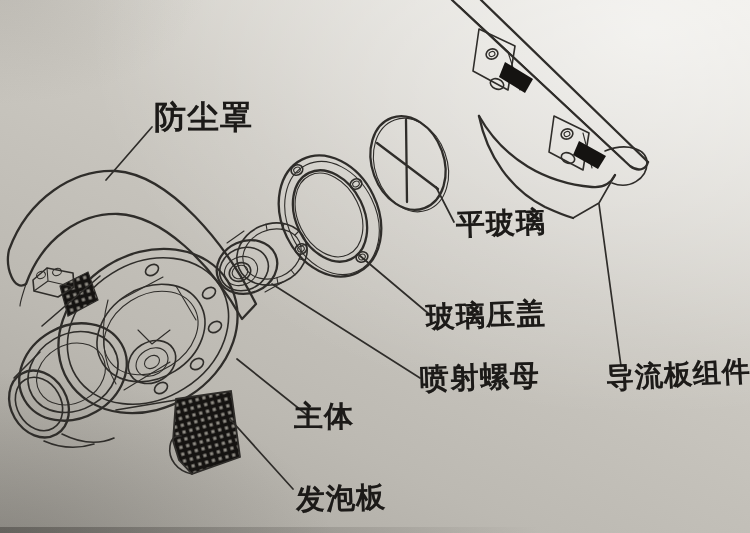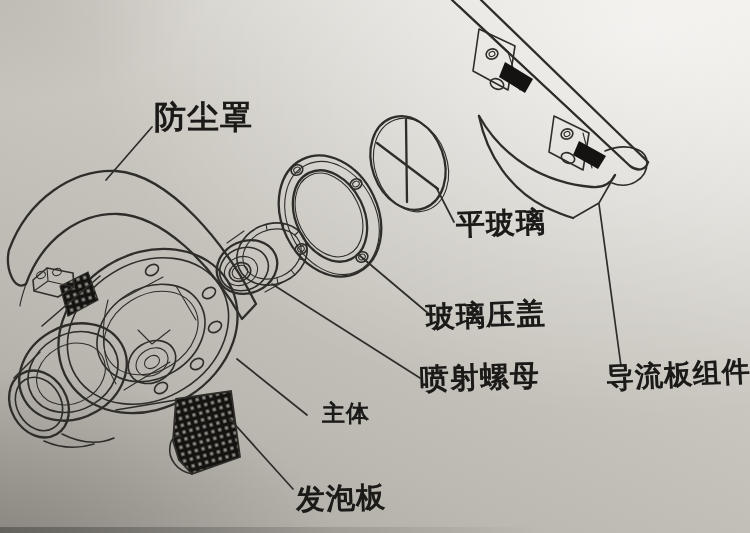--- a/index.html
+++ b/index.html
@@ -159,18 +159,18 @@
   </svg>
 
   <div class="label" style="left:154px;top:104px;font-size:32px;">防尘罩</div>
 
   <div class="label" style="left:456px;top:211px;font-size:29px;transform:rotate(-2deg);">平玻璃</div>
 
   <div class="label" style="left:426px;top:303px;font-size:29px;transform:rotate(-2deg);">玻璃压盖</div>
 
   <div class="label" style="left:420px;top:365px;font-size:29px;transform:rotate(-2deg);">喷射螺母</div>
 
-  <div class="label" style="left:322px;top:404px;font-size:23px;">主体</div>
+  <div class="label" style="left:294px;top:404px;font-size:29px;">主体</div>
 
   <div class="label" style="left:296px;top:486px;font-size:29px;transform:rotate(-2deg);">发泡板</div>
 
   <div class="label" style="left:606px;top:363px;font-size:28px;transform:rotate(-3deg);">导流板组件</div>
 </div>
 
 </body></html>

